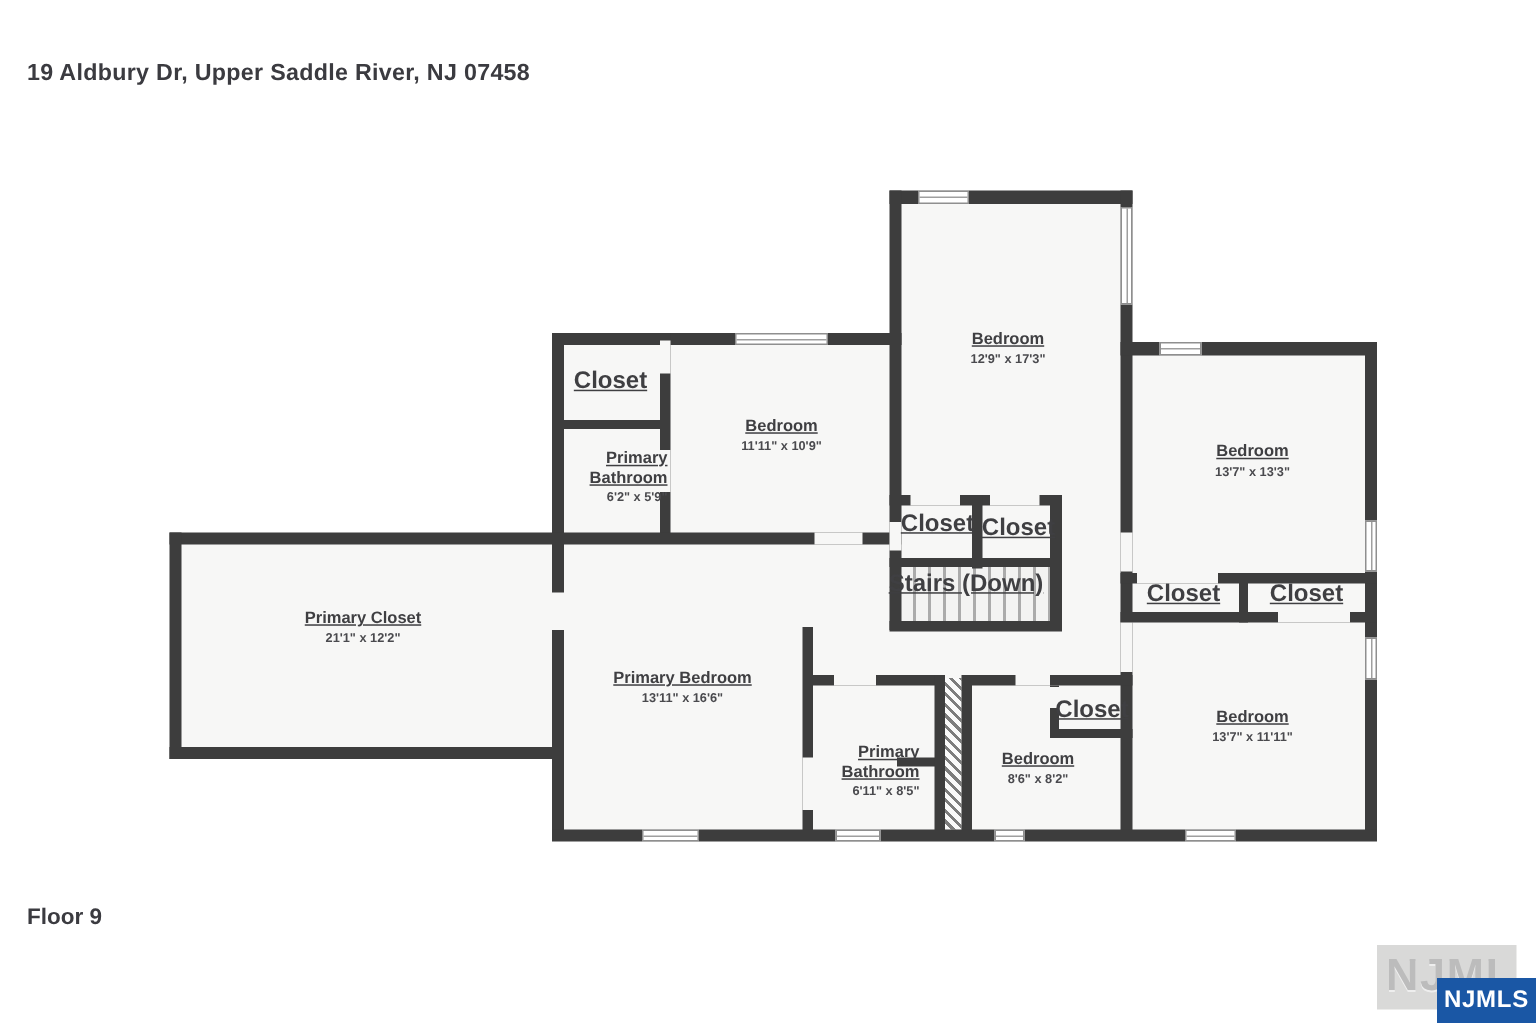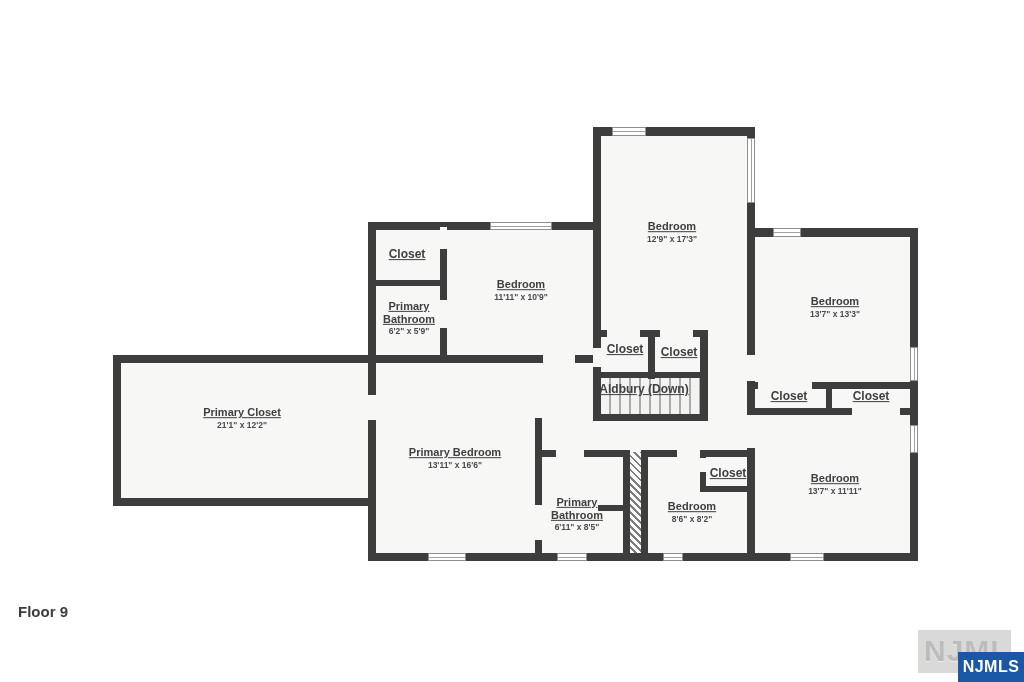--- a/index.html
+++ b/index.html
@@ -13,32 +13,33 @@
   .gap{position:absolute;background:#f7f7f6;}
   .window{position:absolute;background:#ffffff;border:1px solid #8f8f8f;box-sizing:border-box;}
   .window .wline{position:absolute;background:#9f9f9f;}
   .window.h .wline{left:0;right:0;top:50%;height:1px;margin-top:-0.5px;}
   .window.v .wline{top:0;bottom:0;left:50%;width:1px;margin-left:-0.5px;}
   .stairs{position:absolute;background:repeating-linear-gradient(90deg,#f3f3f2 0 8px,#ababab 8px 10px);}
   .hatch{position:absolute;background:repeating-linear-gradient(45deg,#fafafa 0 3px,#7d7d7d 3px 5px);}
   .room-label{position:absolute;transform:translate(-50%,-50%);text-align:center;color:#3f3f42;white-space:nowrap;z-index:5;}
   .room-label .rname{font-size:11px;font-weight:bold;line-height:1.15;text-decoration:underline;}
   .room-label .rdims{font-size:8.5px;font-weight:600;color:#4a4a4e;margin-top:1px;}
-  .room-label.small .rname{font-size:12px;}
-  .room-label.narrow{white-space:normal;width:72px;}
+  .room-label.small .rname{font-size:16px;}
+  .room-label.narrow{white-space:normal;width:72px;text-align:right;}
   .wm-box{position:absolute;left:918px;top:630px;width:93px;height:43px;background:#d9d9d8;overflow:hidden;}
   .wm-text{font-size:30px;font-weight:bold;color:#bcbcbc;letter-spacing:1px;position:absolute;left:6px;top:4px;text-shadow:0 1px 0 #eee;}
   .logo-box{position:absolute;left:958px;top:652px;width:66px;height:30px;background:#1a57a5;display:flex;align-items:center;justify-content:center;}
   .logo-text{color:#ffffff;font-size:16px;font-weight:bold;letter-spacing:.5px;}
 </style>
 </head>
 <body>
 
 <div id="canvas">
 
+  <div class="title">19 Aldbury Dr, Upper Saddle River, NJ 07458</div>
 
   <div id="plan">
       <div class="fill" style="left: 597px; top: 131px; width: 154px; height: 203px;"></div>
       <div class="fill" style="left: 372px; top: 226px; width: 225px; height: 133px;"></div>
       <div class="fill" style="left: 751px; top: 232px; width: 163px; height: 154px;"></div>
       <div class="fill" style="left: 117px; top: 359px; width: 254px; height: 143px;"></div>
       <div class="fill" style="left: 372px; top: 359px; width: 541px; height: 198px;"></div>
       <div class="fill" style="left: 597px; top: 334px; width: 154px; height: 42px;"></div>
       <div class="stairs" style="left: 601px; top: 378px; width: 99px; height: 36px;"></div>
       <div class="hatch" style="left: 630px; top: 452px; width: 11px; height: 101px;"></div>
@@ -139,21 +140,21 @@
     <div class="rname">Bedroom</div>
     <div class="rdims">13'7" x 13'3"</div>
   </div>
   <div class="room-label small" style="left:625px;top:350px">
     <div class="rname">Closet</div>
   </div>
   <div class="room-label small" style="left:679px;top:353px">
     <div class="rname">Closet</div>
   </div>
   <div class="room-label small" style="left:644px;top:390px">
-    <div class="rname">Aldbury (Down)</div>
+    <div class="rname">Stairs (Down)</div>
   </div>
   <div class="room-label small" style="left:789px;top:397px">
     <div class="rname">Closet</div>
   </div>
   <div class="room-label small" style="left:871px;top:397px">
     <div class="rname">Closet</div>
   </div>
   <div class="room-label" style="left:242px;top:418px">
     <div class="rname">Primary Closet</div>
     <div class="rdims">21'1" x 12'2"</div>

